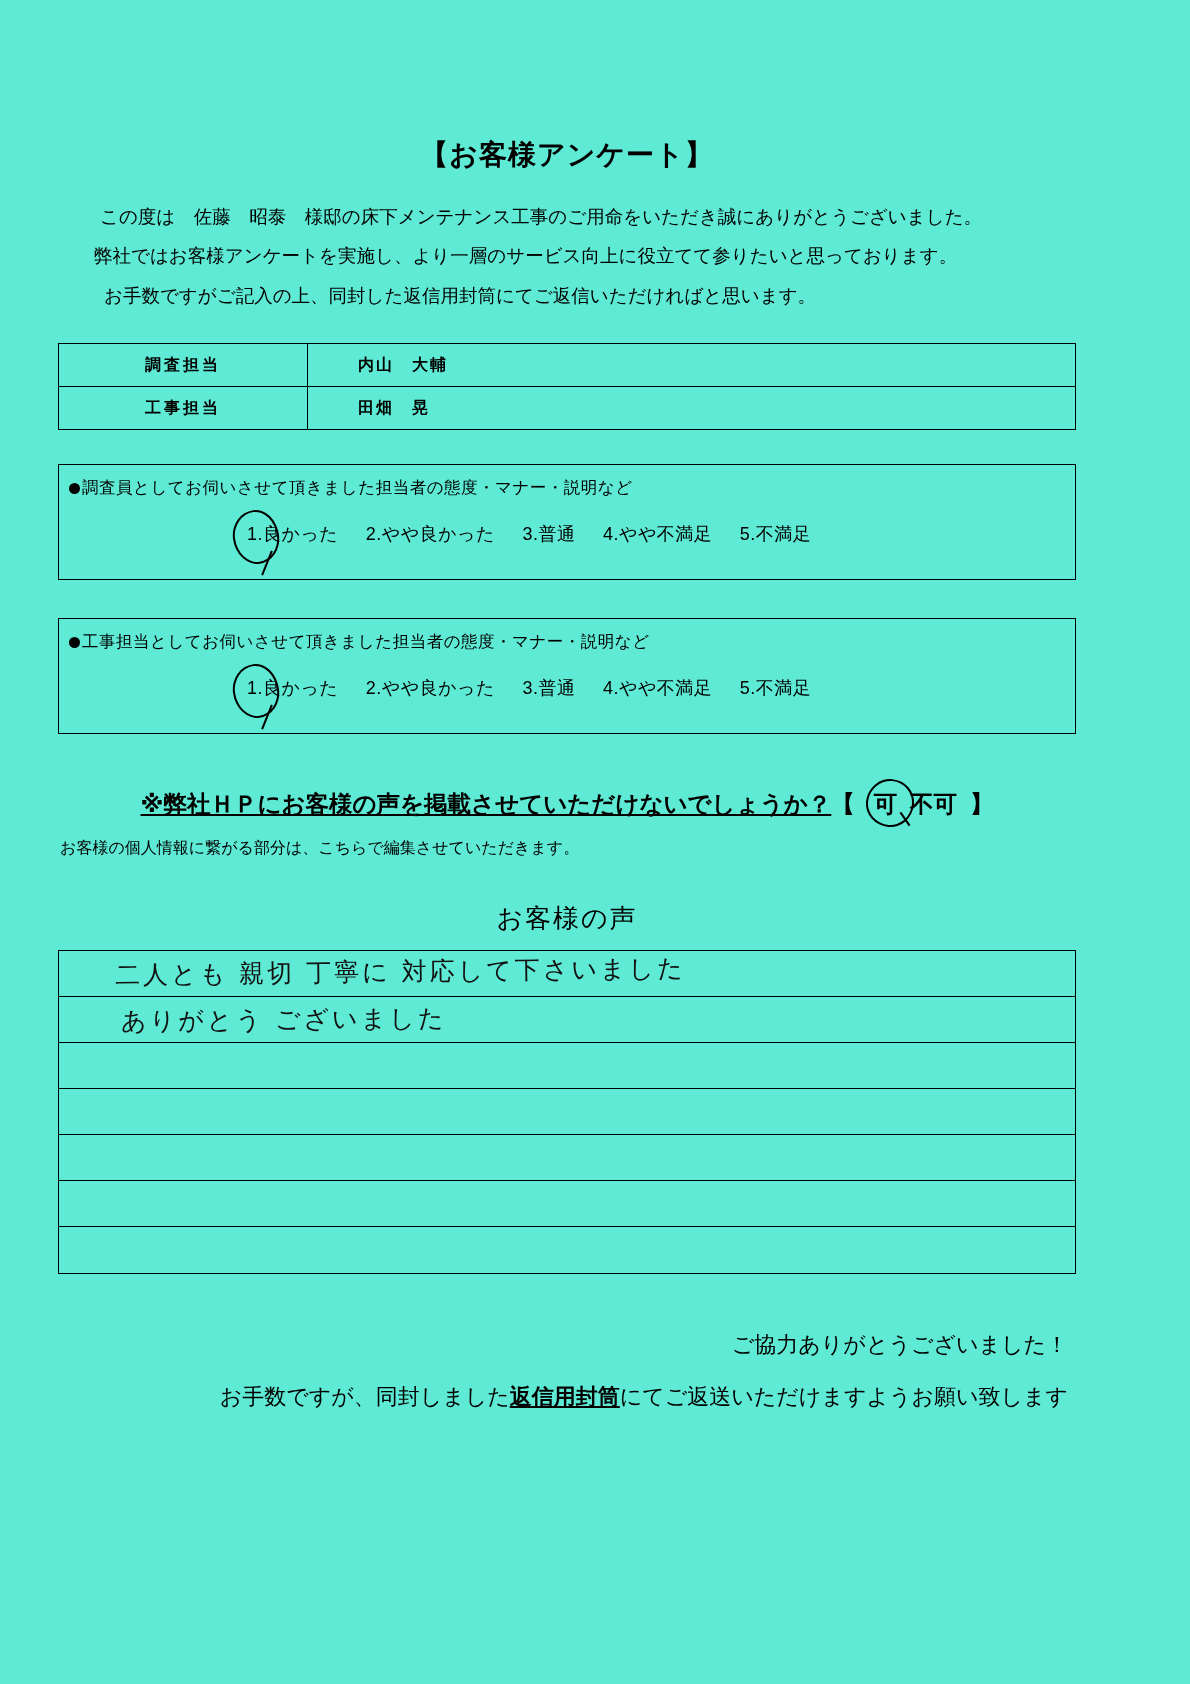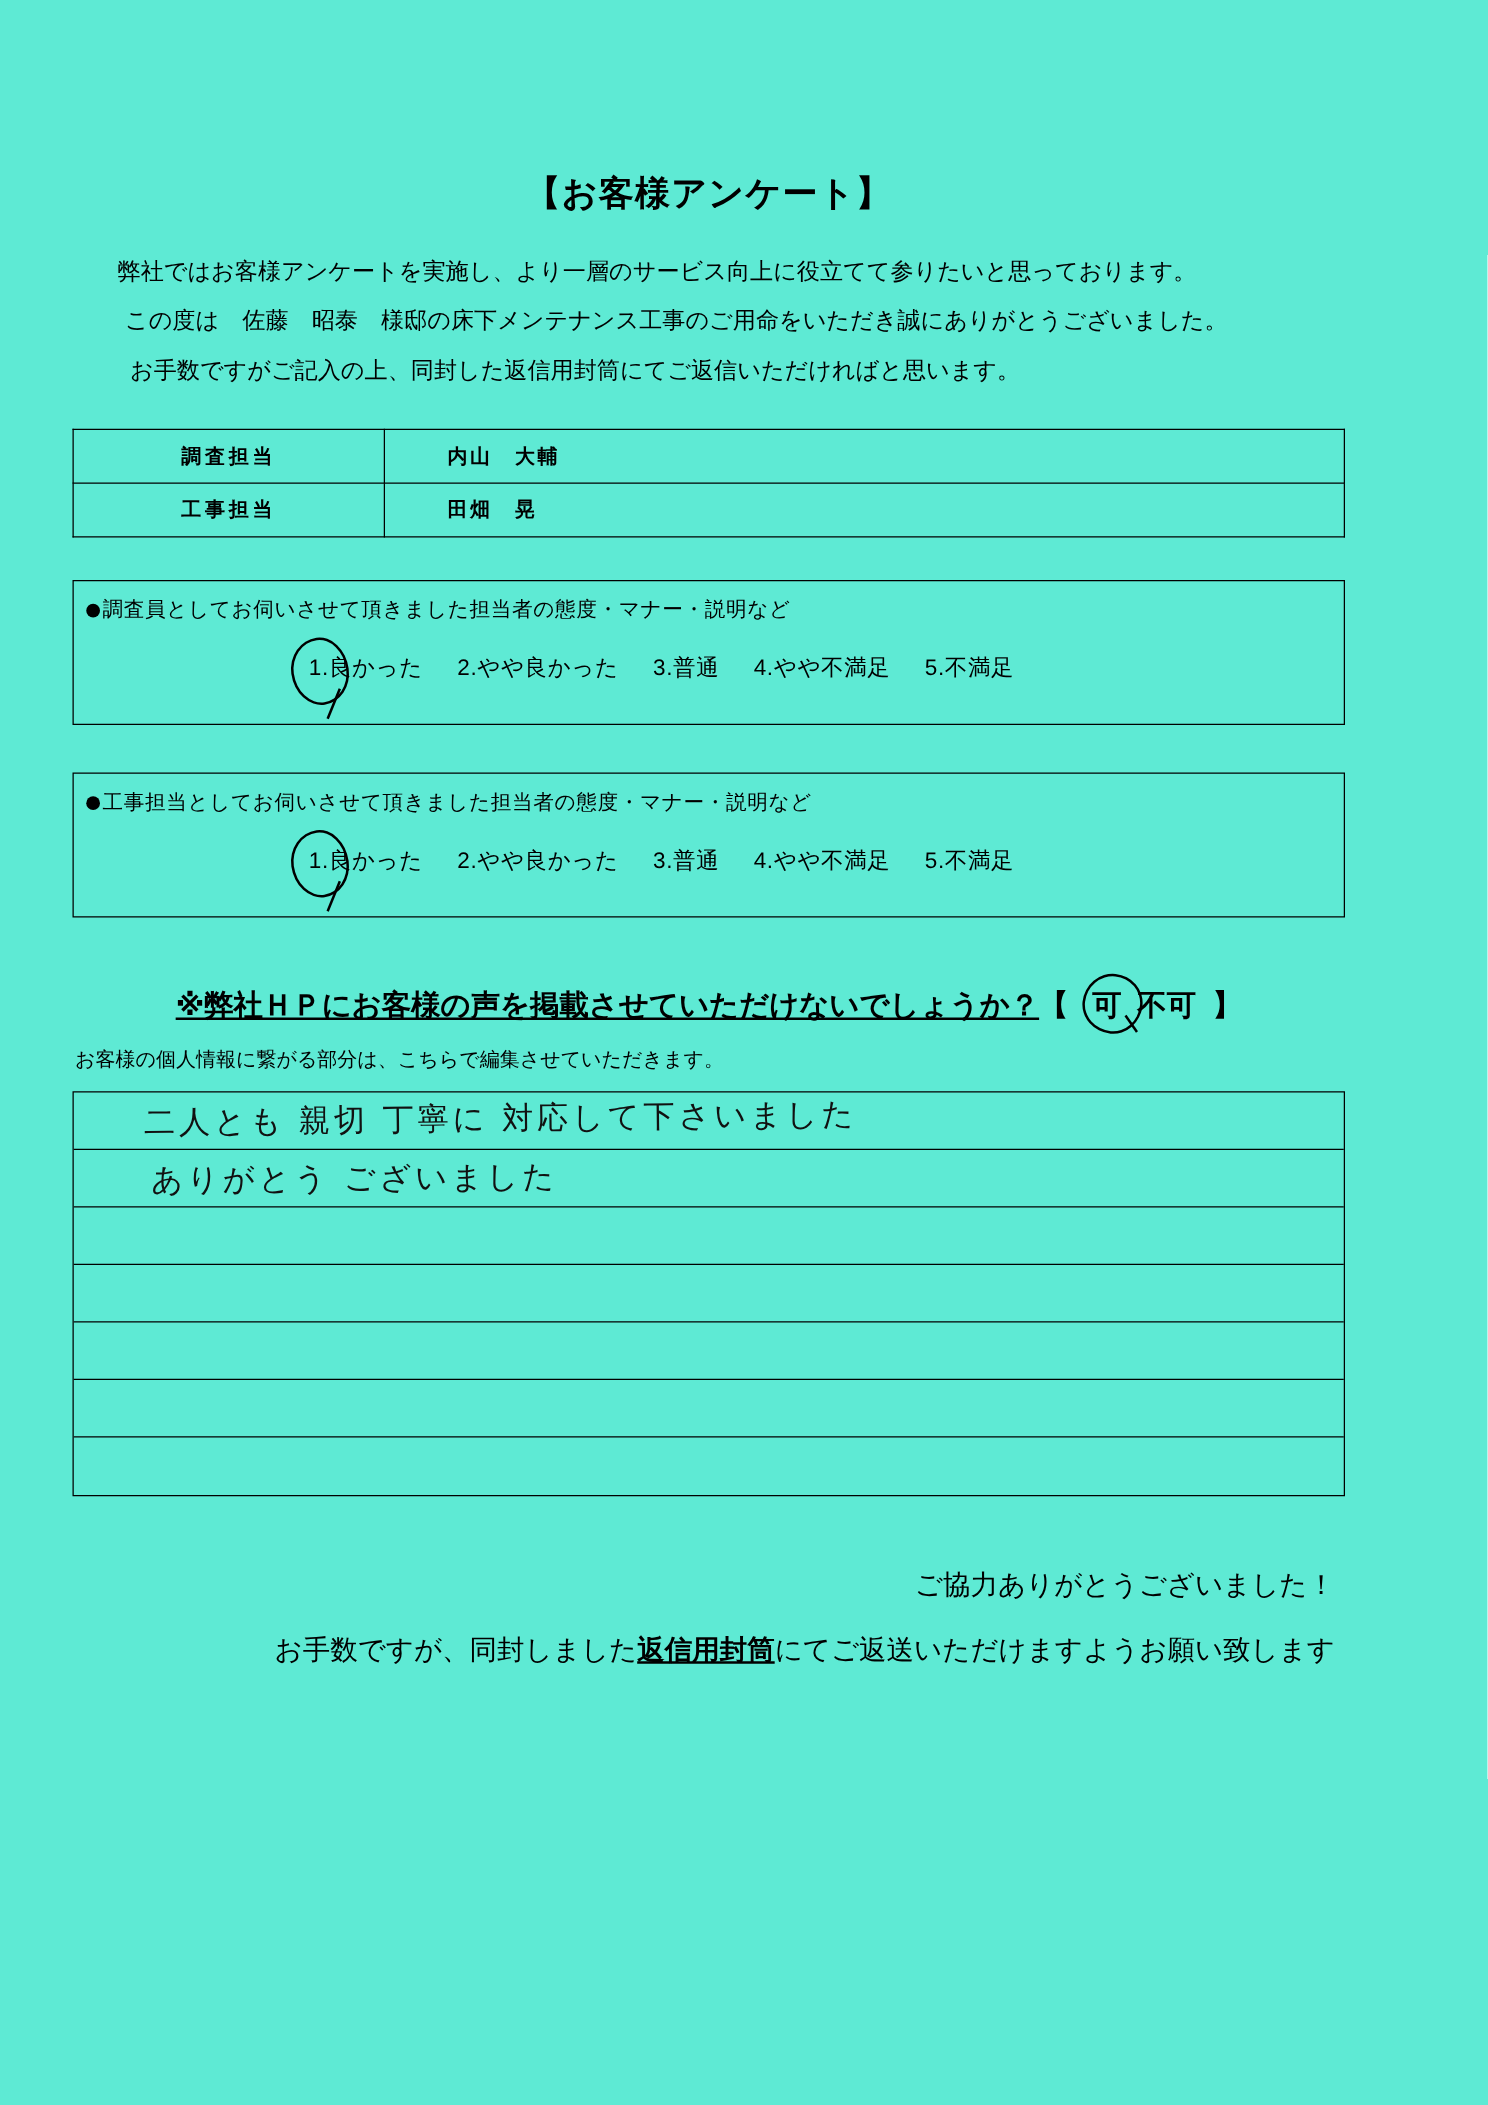--- a/index.html
+++ b/index.html
@@ -242,22 +242,22 @@
 </style>
 </head>
 <body>
 
 <div class="page">
   <div class="inner">
 
     <div class="doc-title">【お客様アンケート】</div>
 
     <div class="intro">
+      <p class="intro-line l1">この度は　佐藤　昭泰　様邸の床下メンテナンス工事のご用命をいただき誠にありがとうございました。</p>
       <p class="intro-line l2">弊社ではお客様アンケートを実施し、より一層のサービス向上に役立てて参りたいと思っております。</p>
-      <p class="intro-line l1">この度は　佐藤　昭泰　様邸の床下メンテナンス工事のご用命をいただき誠にありがとうございました。</p>
       <p class="intro-line l3">お手数ですがご記入の上、同封した返信用封筒にてご返信いただければと思います。</p>
     </div>
 
     <table class="staff-table">
       <tbody>
         <tr>
           <td class="label">調査担当</td>
           <td class="value">内山　大輔</td>
         </tr>
         <tr>
@@ -315,20 +315,21 @@
           <span class="num">5.</span><span>不満足</span>
         </span>
       </div>
     </div>
 
     <div class="hp-line">
       <span>※弊社ＨＰにお客様の声を掲載させていただけないでしょうか？</span><span class="hp-choice-wrap"><span>【</span>&nbsp;&nbsp;<span class="hp-yes"><span class="circle-mark"></span><span class="circle-tail"></span><span>可</span></span>&nbsp;<span>不可</span>&nbsp;&nbsp;<span>】</span></span>
     </div>
     <div class="hp-note">お客様の個人情報に繋がる部分は、こちらで編集させていただきます。</div>
 
+    <div class="voice-heading">お客様の声</div>
     <div class="voice-box">
       <div class="voice-row">
         <span class="handwriting">二人とも 親切 丁寧に 対応して下さいました</span>
       </div>
       <div class="voice-row">
         <span class="handwriting line2">ありがとう ございました</span>
       </div>
       <div class="voice-row"></div>
       <div class="voice-row"></div>
       <div class="voice-row"></div>

